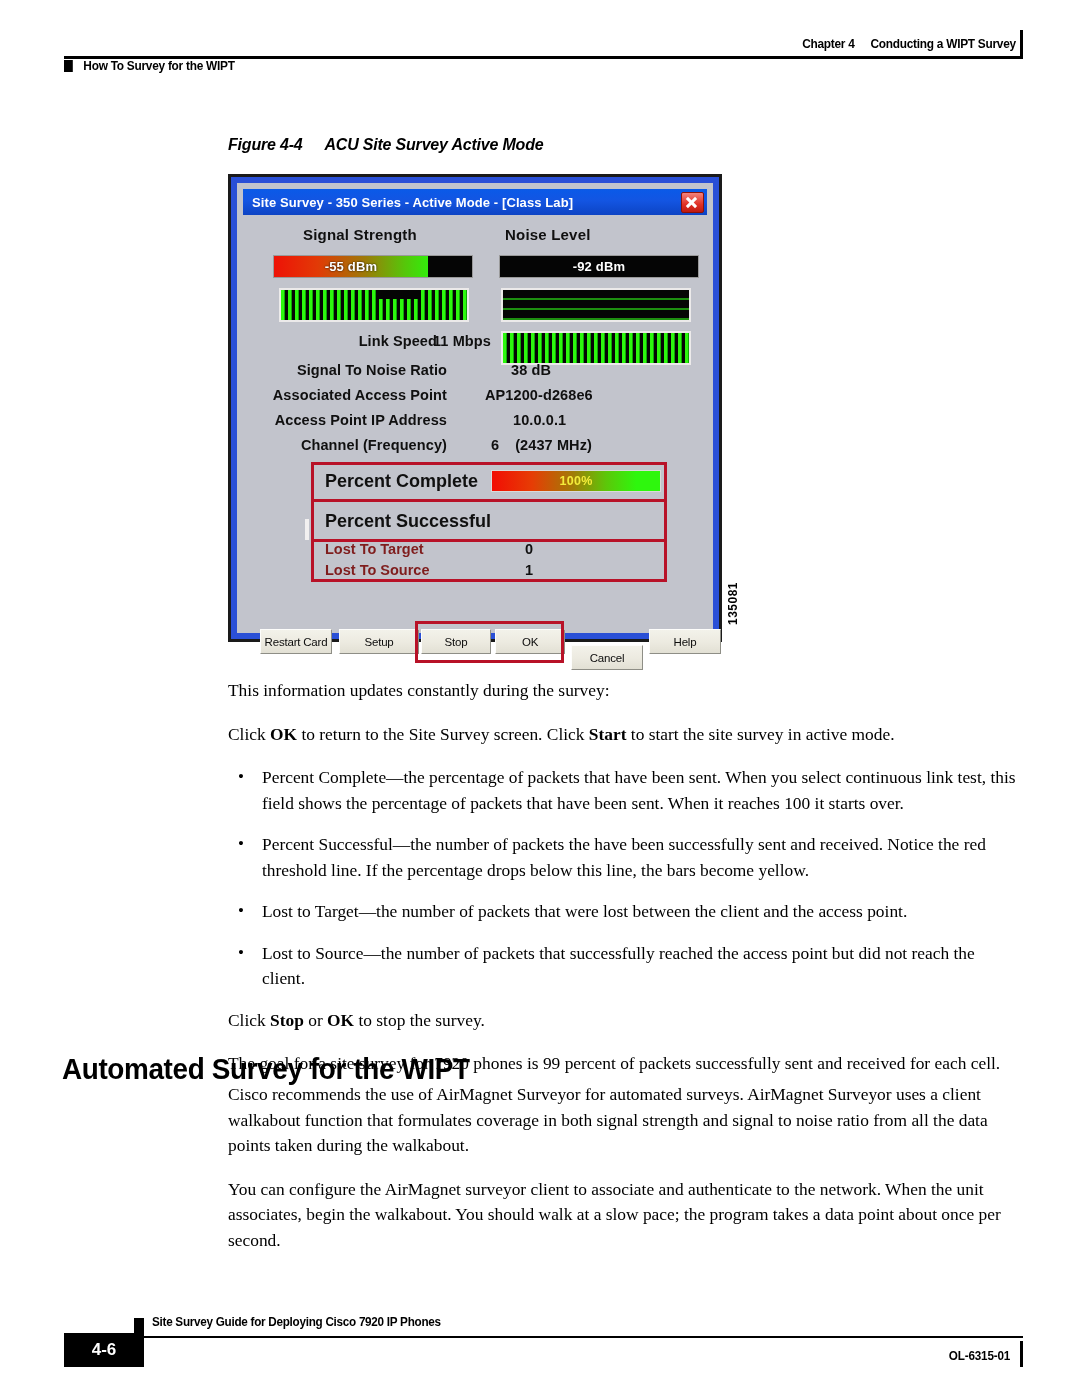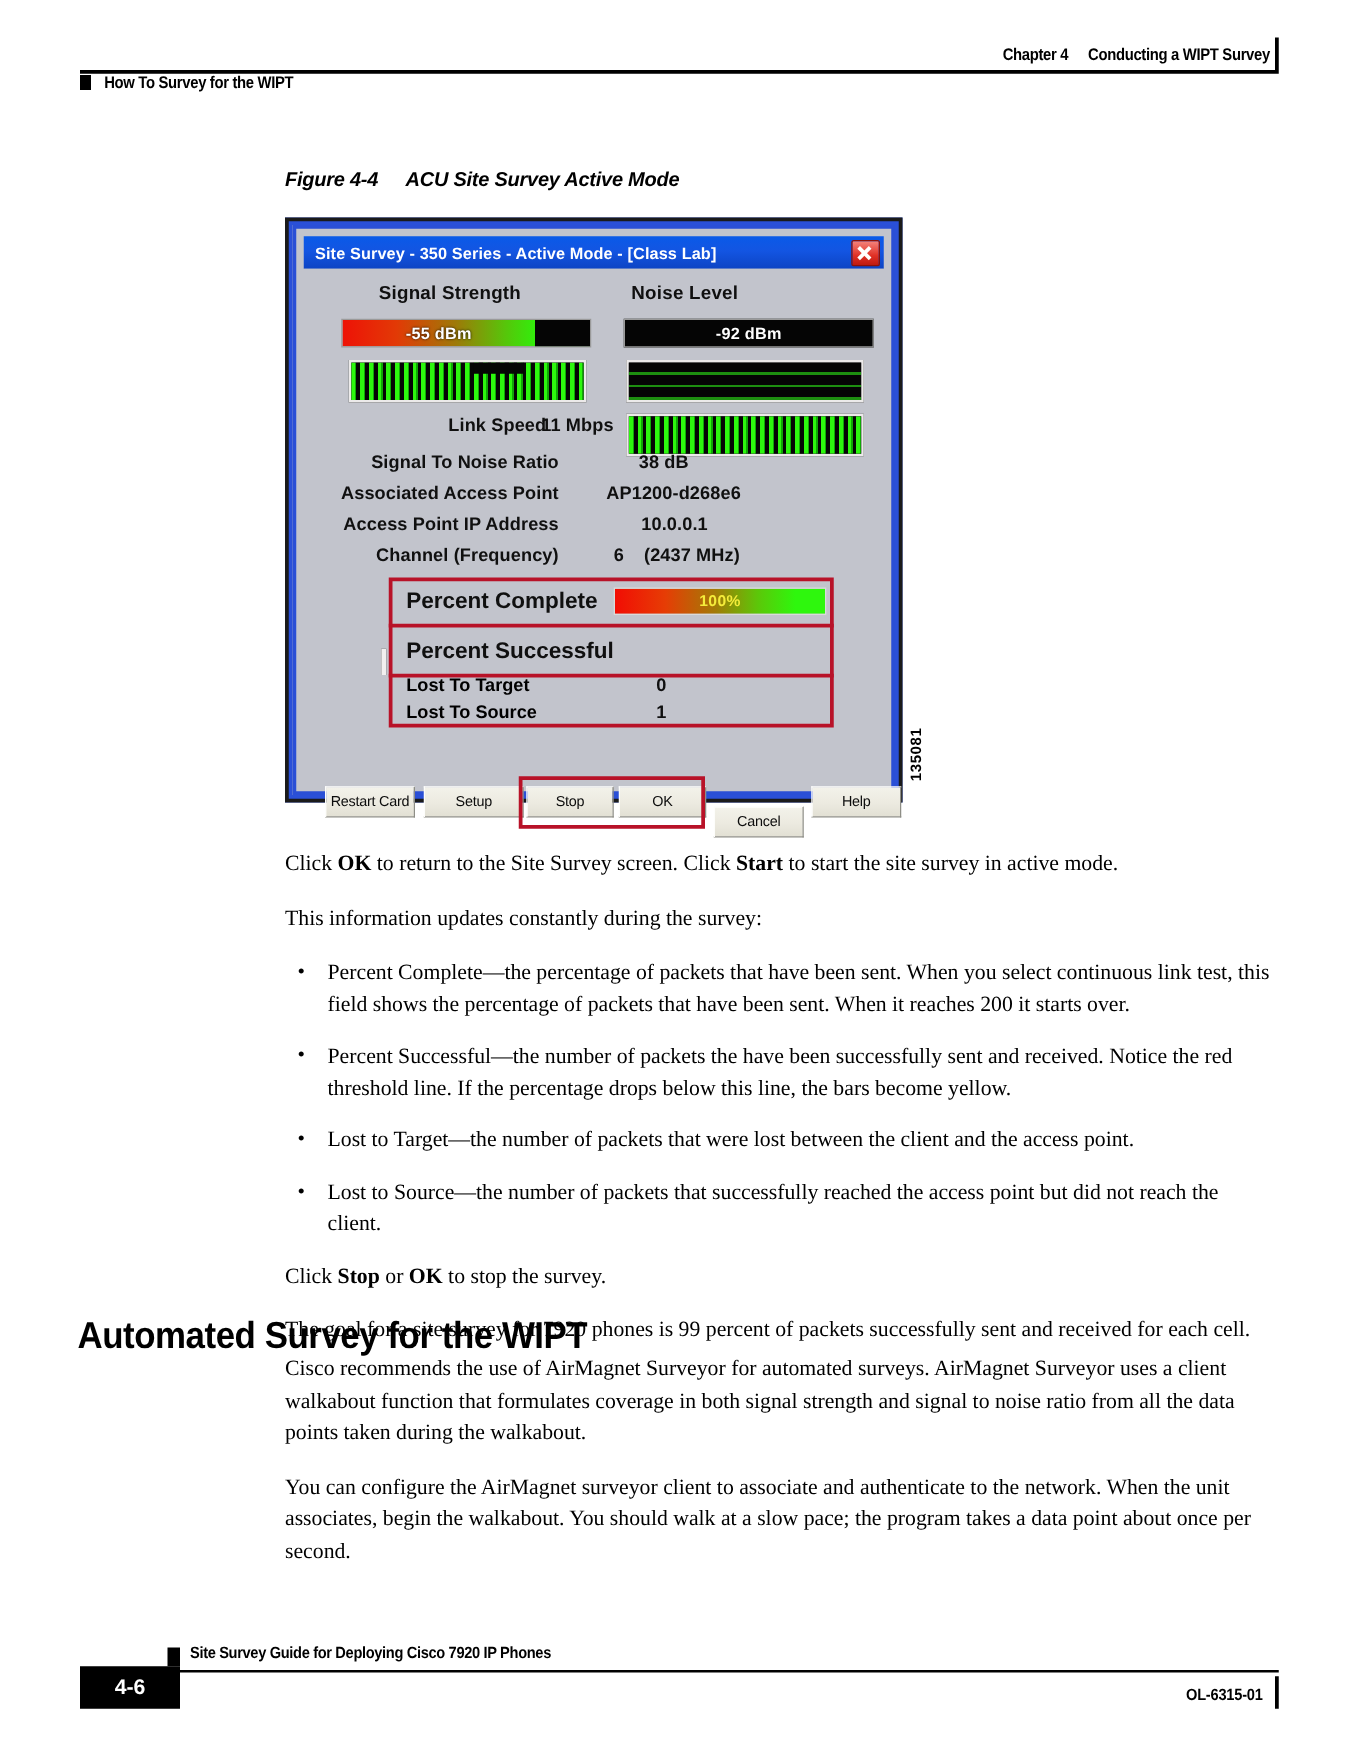--- a/index.html
+++ b/index.html
@@ -316,21 +316,21 @@
     height: 2px; background: #b81228;
     z-index: 3;
   }
   .sr3 .twoline { position: absolute; inset: 0; }
   .sr3 .ln { position: absolute; left: 0; right: 0; height: 20px; }
   .sr3 .ln1 { top: -1px; }
   .sr3 .ln2 { top: 20px; }
   .sr3 .ln .lbl {
     position: absolute; left: 14px; top: 0;
     font-family: "Liberation Sans", sans-serif;
-    font-weight: bold; font-size: 14.5px; color: #000000;
+    font-weight: bold; font-size: 14.5px; color: #7f1d1d;
     white-space: nowrap;
   }
   .sr3 .ln .num {
     position: absolute; left: 0; right: 0; top: 0;
     text-align: center; padding-left: 80px;
     font-family: "Liberation Sans", sans-serif;
     font-weight: bold; font-size: 14.5px; color: #101010;
   }
 
   
@@ -591,26 +591,26 @@
         </div>
         <div class="callout co-btns"></div>
 
       </div>
     </div>
   </div>
 </div>
 <div class="fig-id">135081</div>
 
 <div class="body-col">
+  <p class="para">This information updates constantly during the survey:</p>
+
   <p class="para"><span>Click </span><b>OK</b><span> to return to the Site Survey screen. Click </span><b>Start</b><span> to start the site survey in active mode.</span></p>
 
-  <p class="para">This information updates constantly during the survey:</p>
-
   <ul class="bullets">
-    <li>Percent Complete—the percentage of packets that have been sent. When you select continuous link test, this field shows the percentage of packets that have been sent. When it reaches 200 it starts over.</li>
+    <li>Percent Complete—the percentage of packets that have been sent. When you select continuous link test, this field shows the percentage of packets that have been sent. When it reaches 100 it starts over.</li>
     <li>Percent Successful—the number of packets the have been successfully sent and received. Notice the red threshold line. If the percentage drops below this line, the bars become yellow.</li>
     <li>Lost to Target—the number of packets that were lost between the client and the access point.</li>
     <li>Lost to Source—the number of packets that successfully reached the access point but did not reach the client.</li>
   </ul>
 
   <p class="para"><span>Click </span><b>Stop</b><span> or </span><b>OK</b><span> to stop the survey.</span></p>
 
   <p class="para">The goal for a site survey for 7920 phones is 99 percent of packets successfully sent and received for each cell.</p>
 </div>
 

